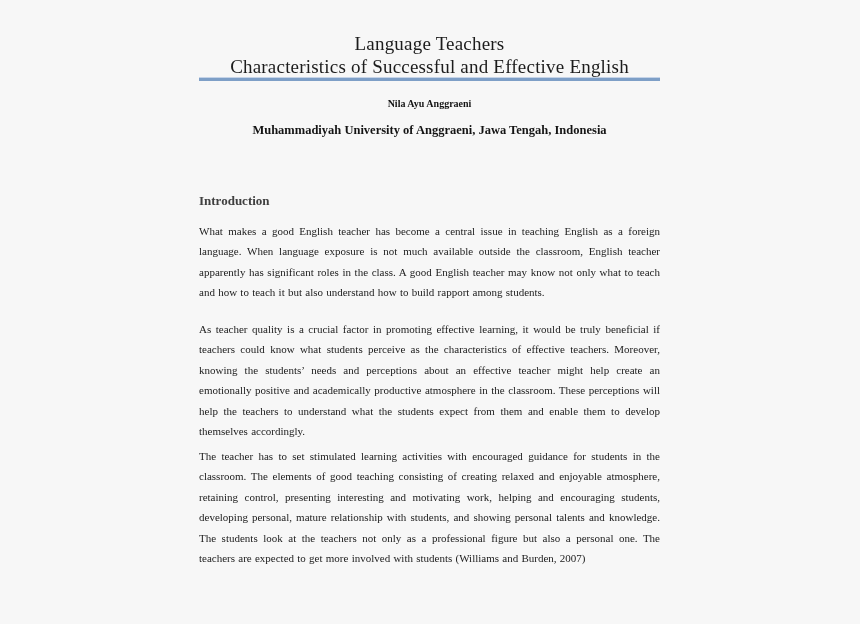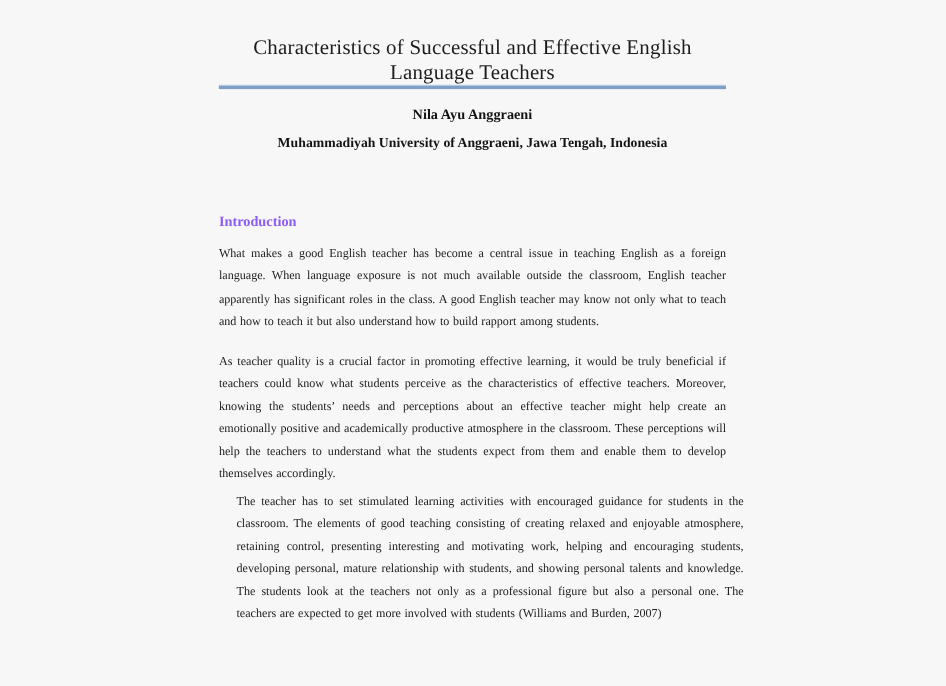--- a/index.html
+++ b/index.html
@@ -44,60 +44,60 @@
   h1.title span { display: block; }
   .rule {
     top: 78px;
     height: 2.5px;
     background: #7e9fc7;
     box-shadow: 0 -1px 0 #c6d4e8;
   }
   .author {
     top: 96px;
     text-align: center;
-    font-size: 13px;
+    font-size: 10px;
     line-height: 15px;
     font-weight: 700;
     color: #141414;
   }
   .affiliation {
     top: 123px;
     text-align: center;
     font-size: 12.5px;
     line-height: 15px;
     font-weight: 700;
     color: #141414;
   }
   h2.heading {
     top: 193px;
     font-size: 13px;
     line-height: 16px;
     font-weight: 700;
-    color: #8b5cf6;
+    color: #404040;
   }
   p.body {
     font-size: 11px;
     line-height: 20.4px;
     text-align: justify;
     color: #212121;
     word-spacing: 0.5px;
   }
   p.p1 { top: 221px; }
   p.p2 { top: 319px; }
-  p.p3 { top: 446px; margin-left: 16px; }
+  p.p3 { top: 446px; }
 </style>
 </head>
 <body>
 
 <div class="page">
   <div class="col">
 
     <h1 class="title">
+      <span>Language Teachers</span>
       <span>Characteristics of Successful and Effective English</span>
-      <span>Language Teachers</span>
     </h1>
 
     <div class="rule"></div>
 
     <p class="author">Nila Ayu Anggraeni</p>
 
     <p class="affiliation">Muhammadiyah University of Anggraeni, Jawa Tengah, Indonesia</p>
 
     <h2 class="heading">Introduction</h2>
 

